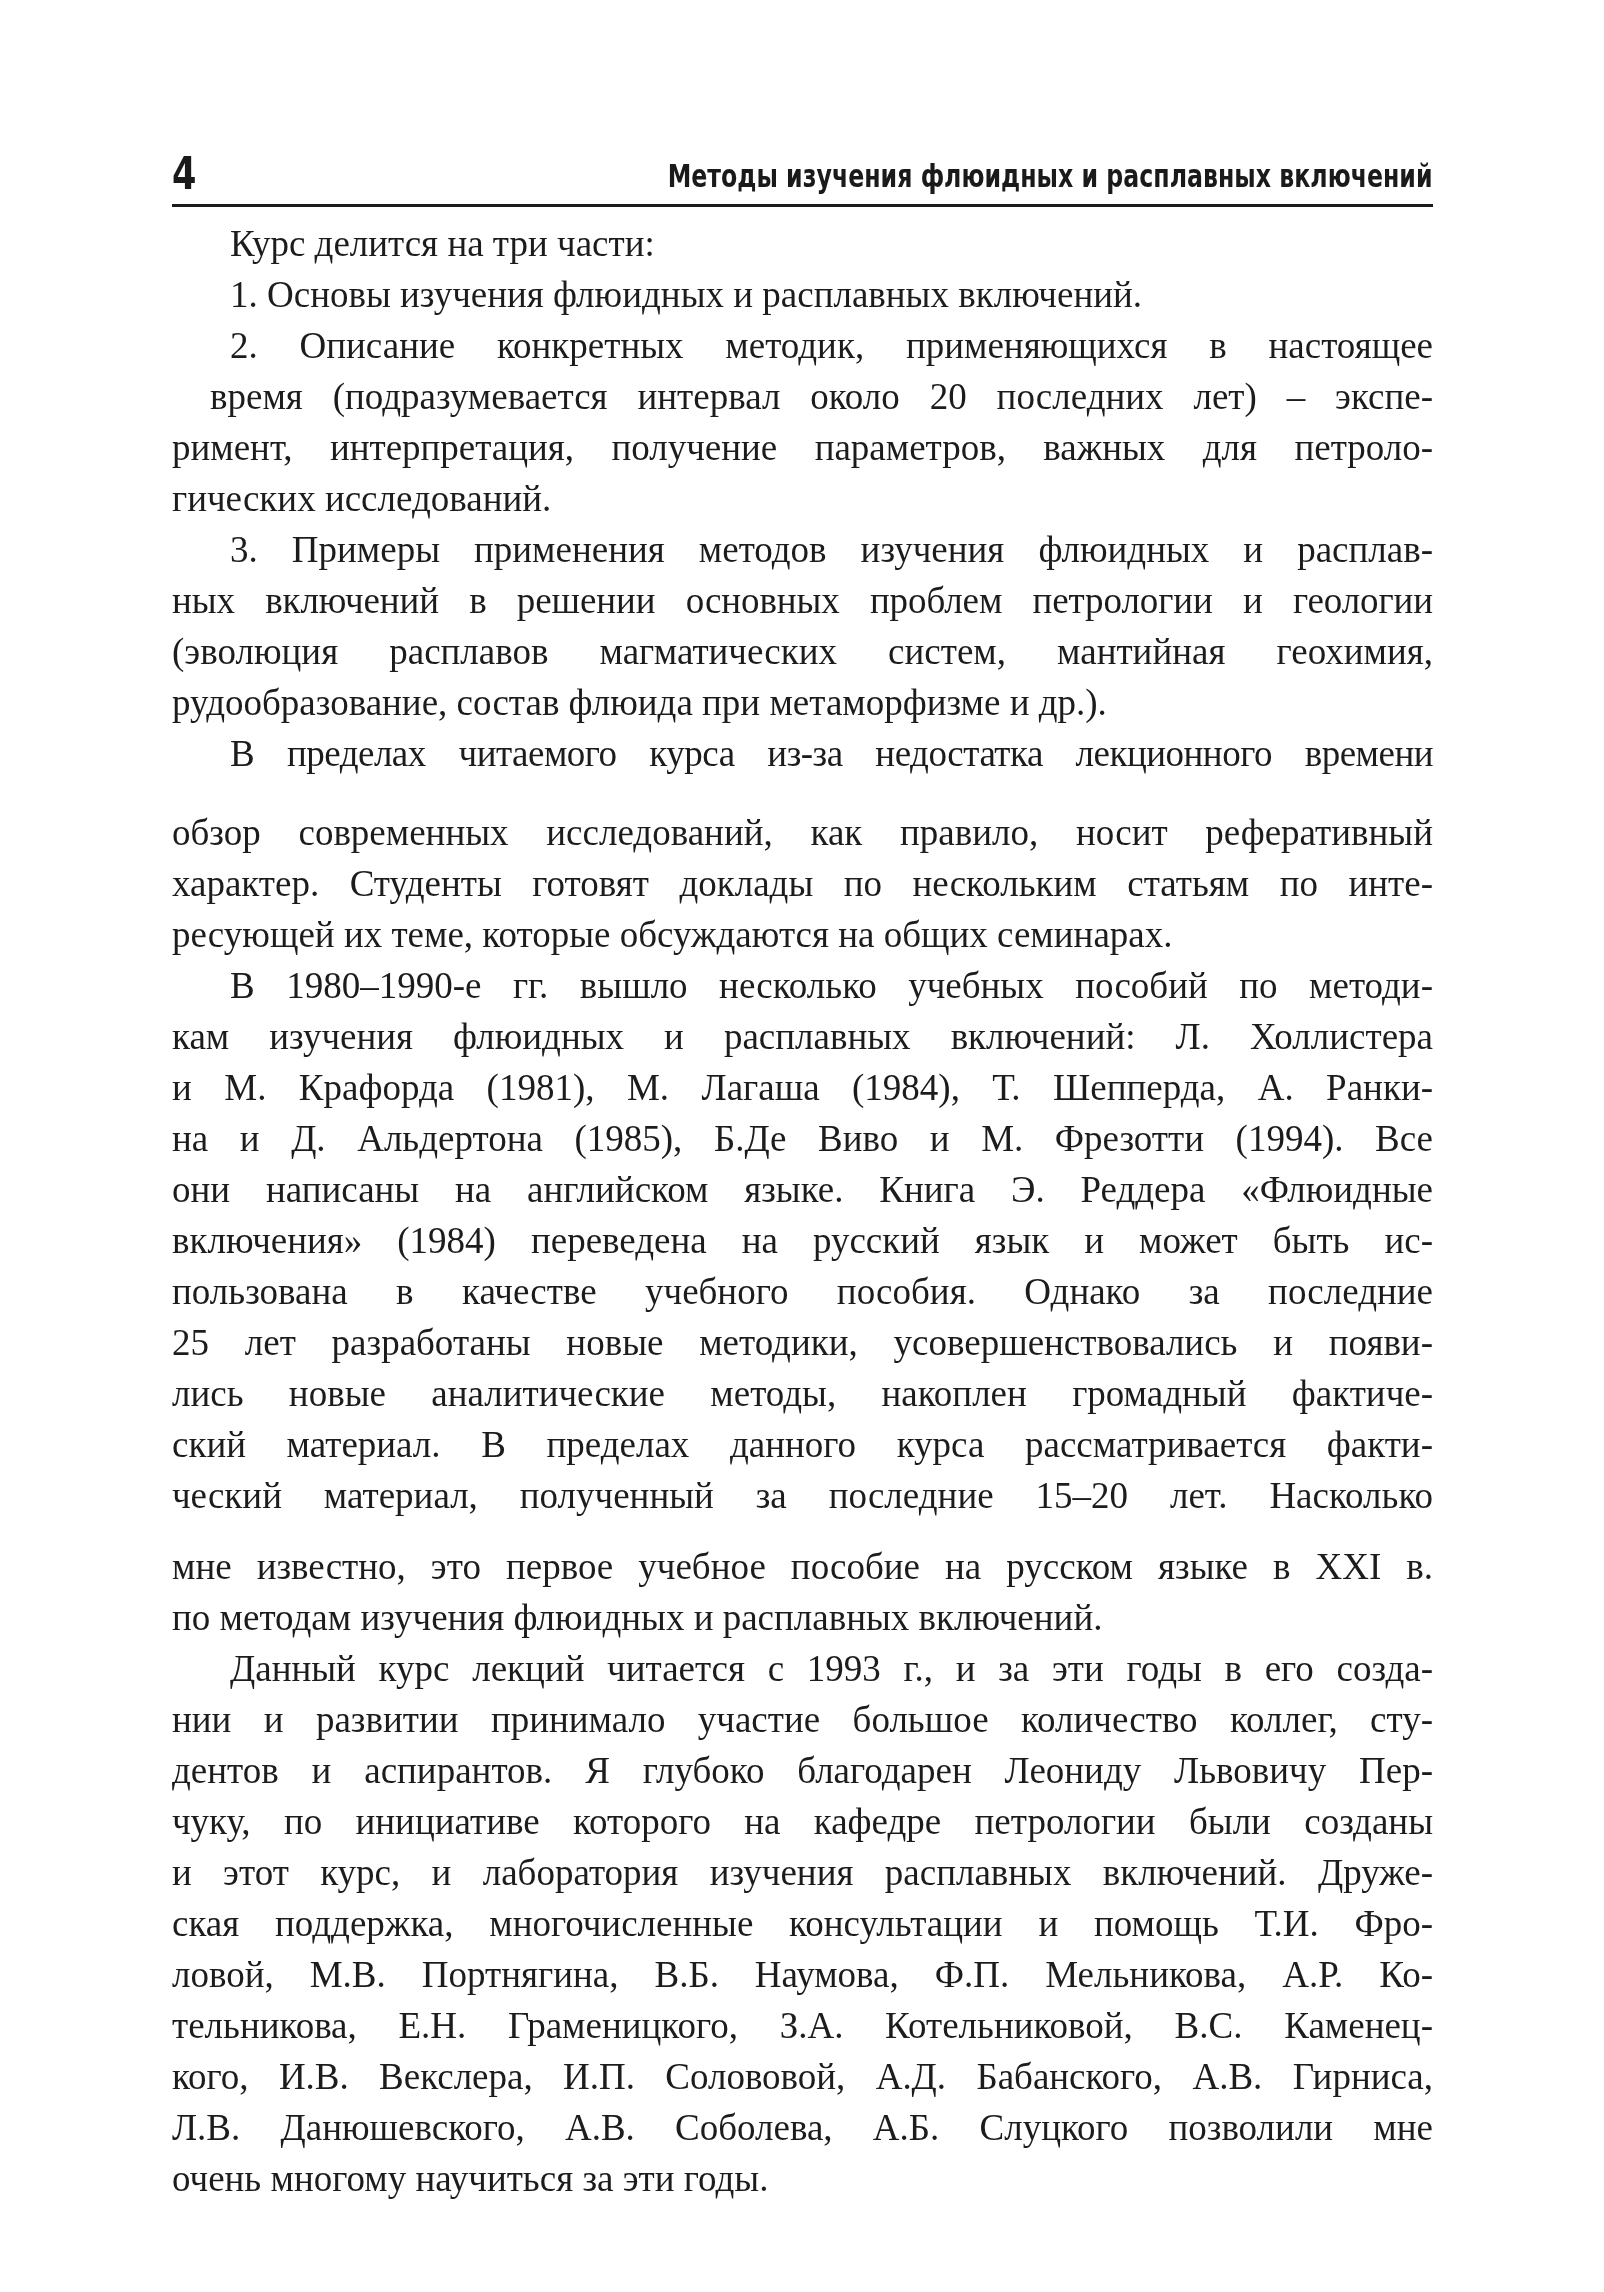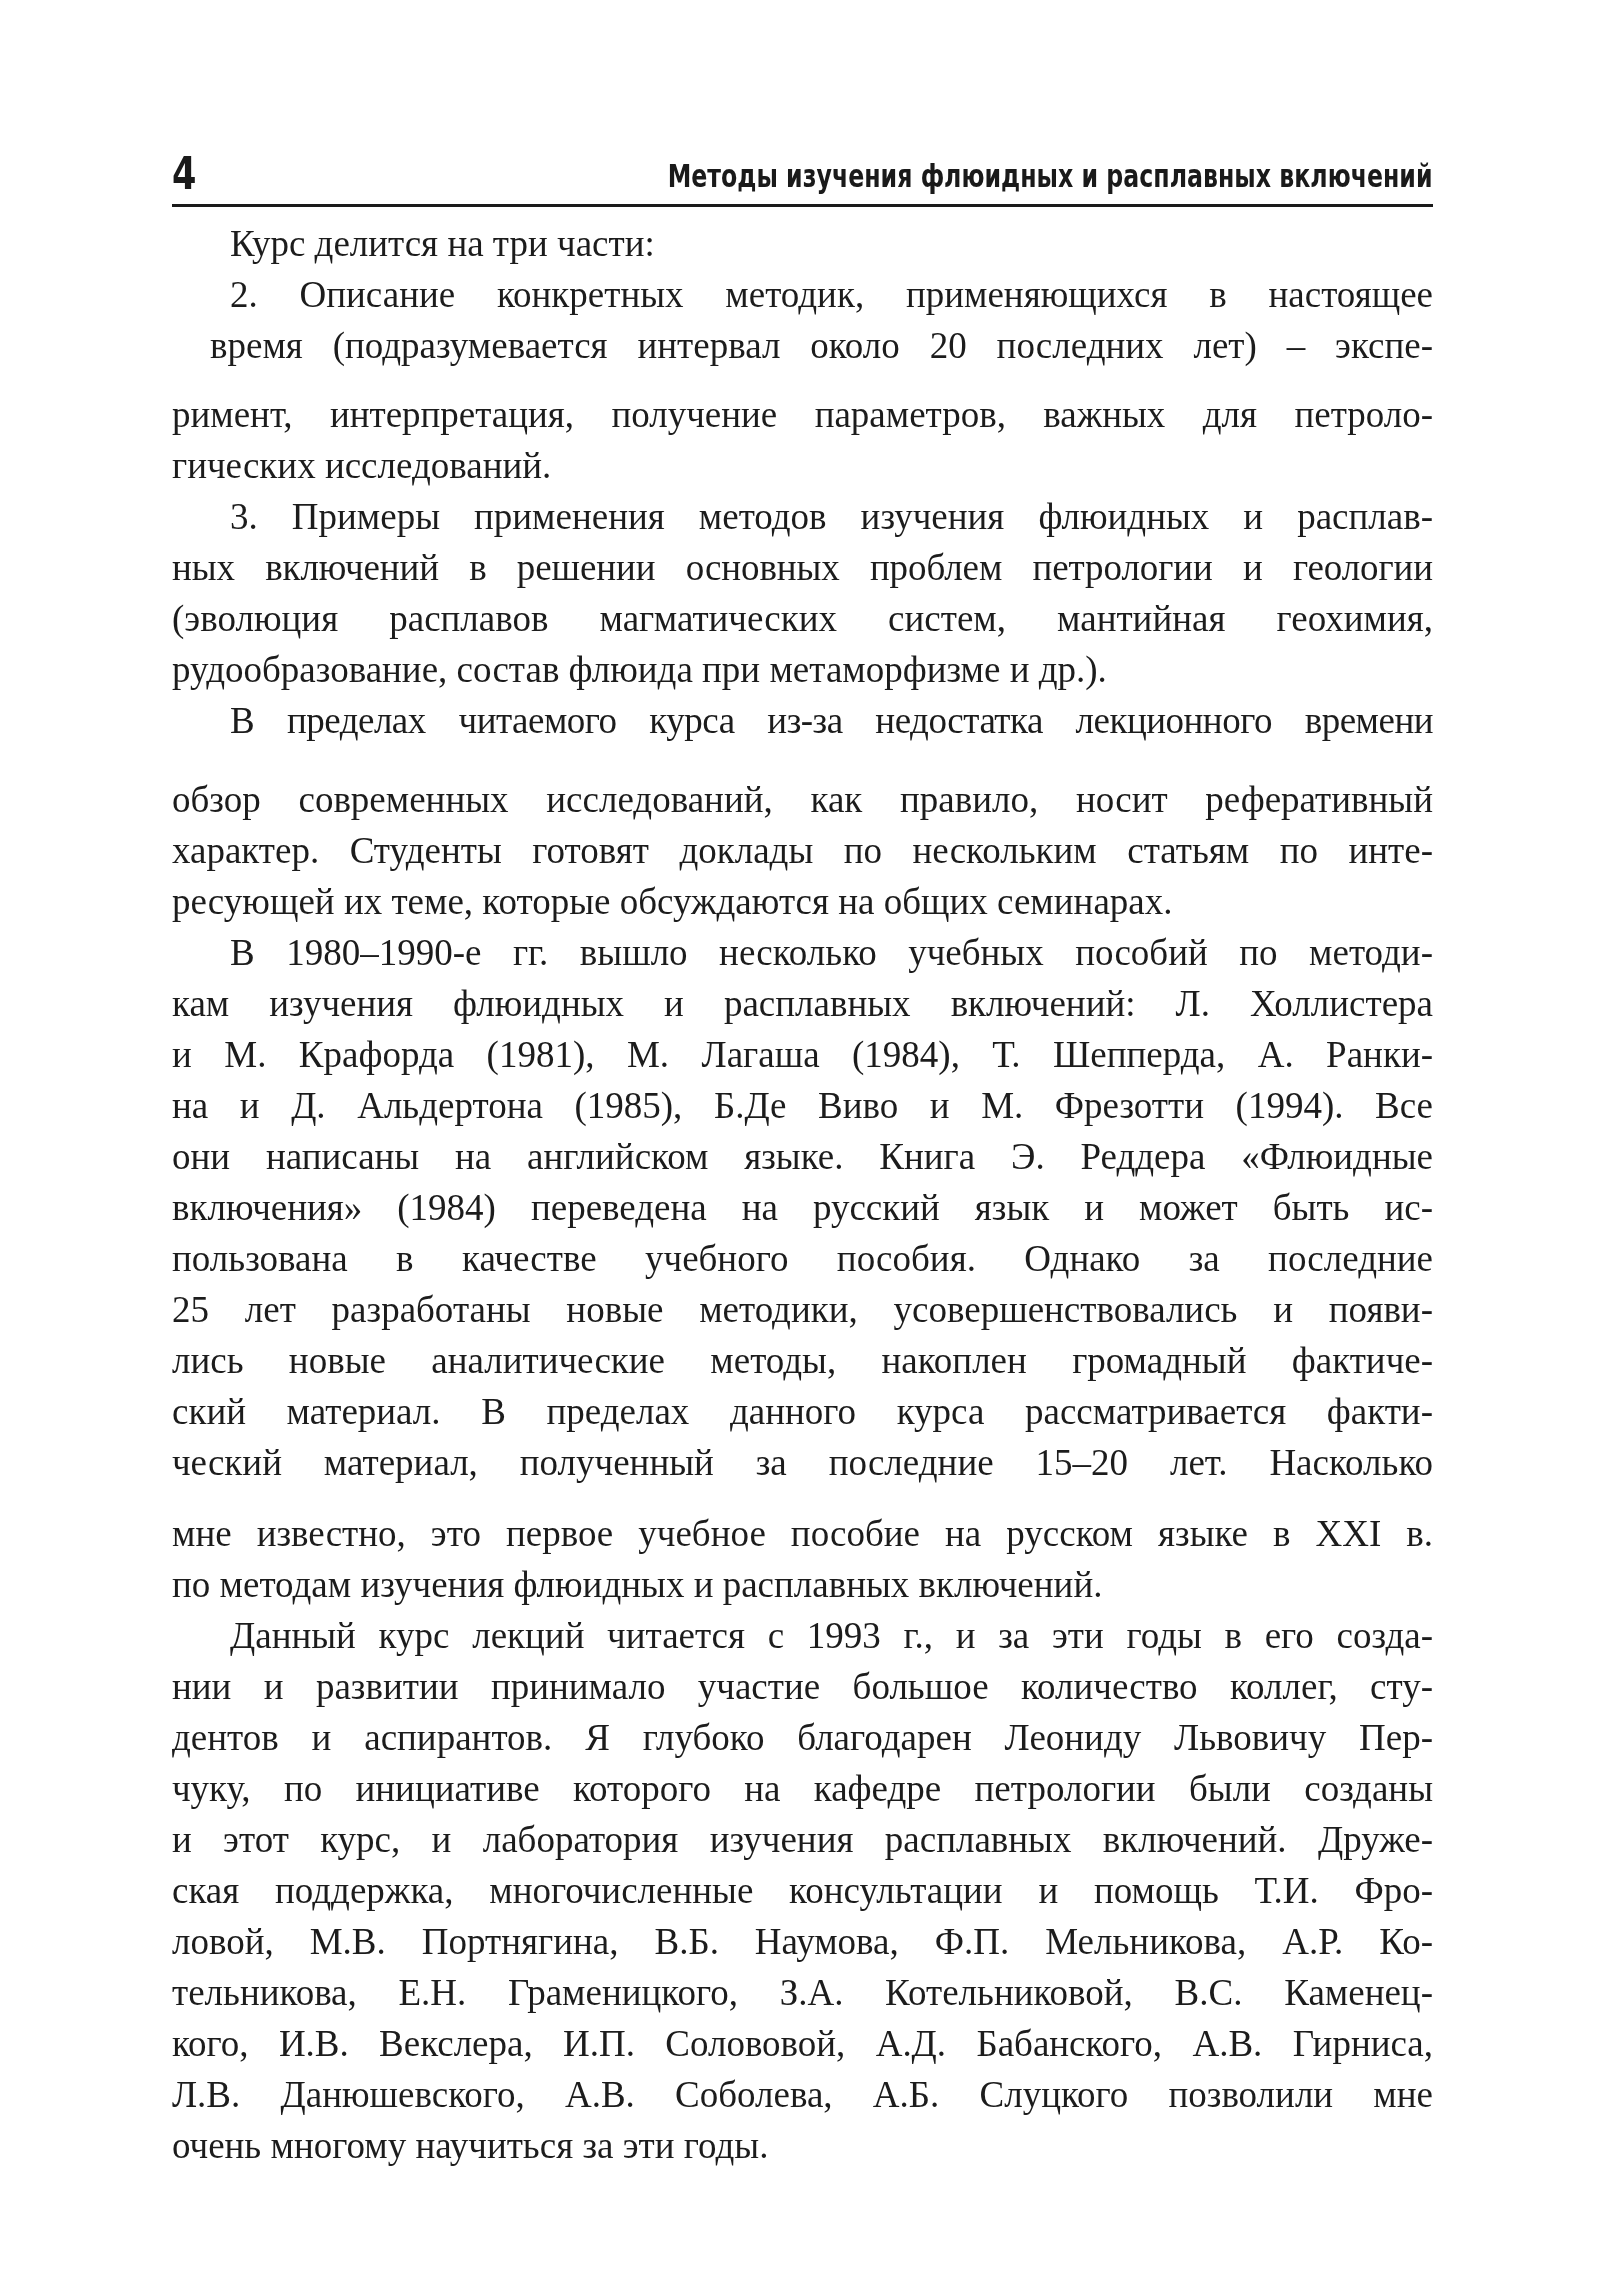--- a/index.html
+++ b/index.html
@@ -43,25 +43,28 @@
     <div class="running-title">Методы изучения флюидных и расплавных включений</div>
   </div>
   <div class="head-rule"></div>
 
   <div class="body-text">
 
     <div>
       <div class="line indent last" style="white-space: nowrap;">Курс делится на три части:</div>
     </div>
 
+    <div>
+      <div class="line indent last" style="white-space: nowrap;">1. Основы изучения флюидных и расплавных включений.</div>
+    </div>
 
     <div>
       <div class="line indent" style="white-space: nowrap;">2. Описание конкретных методик, применяющихся в настоящее</div>
       <div class="line" style="white-space: nowrap; margin-left: 38px;">время (подразумевается интервал около 20 последних лет) – экспе-</div>
-      <div class="line" style="white-space: nowrap; letter-spacing: -0.01px; margin-top: 18px;">римент, интерпретация, получение параметров, важных для петроло-</div>
+      <div class="line" style="white-space: nowrap; letter-spacing: -0.01px;">римент, интерпретация, получение параметров, важных для петроло-</div>
       <div class="line last" style="white-space: nowrap;">гических исследований.</div>
     </div>
 
     <div>
       <div class="line indent" style="white-space: nowrap;">3. Примеры применения методов изучения флюидных и расплав-</div>
       <div class="line" style="white-space: nowrap; letter-spacing: -0.1px;">ных включений в решении основных проблем петрологии и геологии</div>
       <div class="line" style="white-space: nowrap;">(эволюция расплавов магматических систем, мантийная геохимия,</div>
       <div class="line last" style="white-space: nowrap;">рудообразование, состав флюида при метаморфизме и др.).</div>
     </div>
 

